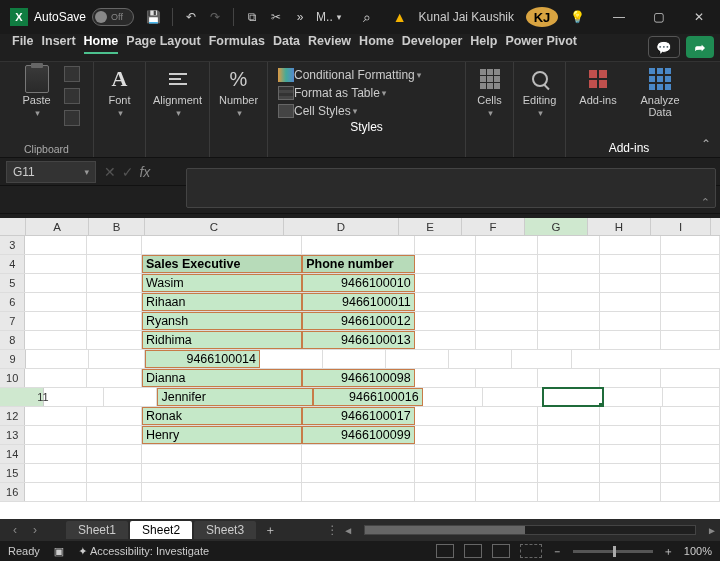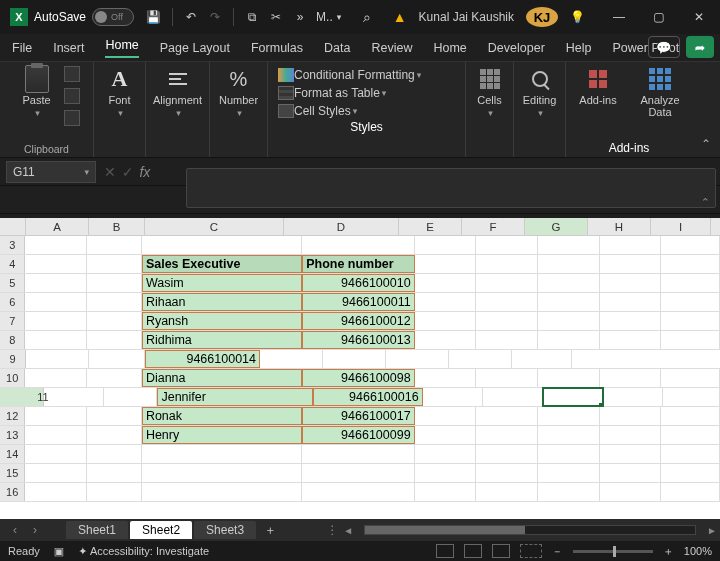--- a/index.html
+++ b/index.html
@@ -37,21 +37,21 @@
   .qat .sep{width:1px;height:18px;background:#444;margin:0 2px;}
   .icon-gen { width:16px;height:16px;display:flex;align-items:center;justify-content:center;color:#ccc;font-size:12px;}
   .title-center{flex:1;display:flex;justify-content:space-between;align-items:center;padding:0 8px;}
   .mdd{color:#ccc;font-size:12px;display:flex;align-items:center;gap:4px;}
   .title-right{display:flex;align-items:center;gap:12px;}
   .warn-tri{color:#f5b300;font-size:14px;}
   .user-badge{width:32px;height:20px;border-radius:50%;background:#d9a441;color:#000;display:flex;align-items:center;justify-content:center;font-size:13px;font-weight:bold;}
   .winbtns{display:flex;gap:6px;margin-left:8px;}
   .winbtns div{width:34px;height:28px;display:flex;align-items:center;justify-content:center;color:#ccc;font-size:12px;}
   
-  .ribbon-tabs{height:28px;background:#1f1f1f;display:flex;align-items:center;padding-left:12px;gap:21px;font-size:12.5px;border-bottom:1px solid #333;position:relative;}
+  .ribbon-tabs{height:28px;background:#1f1f1f;display:flex;align-items:flex-start;padding-left:12px;gap:8px;font-size:12.5px;border-bottom:1px solid #333;position:relative;font-weight:bold;}
   .ribbon-tabs .tab{color:#ccc;cursor:pointer;}
   .ribbon-tabs .tab.active{color:#fff;border-bottom:2px solid #4cc18e;padding-bottom:4px;}
   .ribbon-tabs .right-btns{position:absolute;right:6px;top:2px;display:flex;gap:6px;}
   .comments-btn{width:32px;height:22px;border:1px solid #555;border-radius:4px;display:flex;align-items:center;justify-content:center;color:#ccc;}
   .share-btn{width:28px;height:22px;background:#1f8b53;border-radius:4px;display:flex;align-items:center;justify-content:center;color:#fff;}
   
   .ribbon-body{height:96px;background:#252525;display:flex;border-bottom:1px solid #111;}
   .rgroup{display:flex;flex-direction:column;align-items:center;justify-content:space-between;border-right:1px solid #3a3a3a;padding:4px 8px 2px;}
   .rgroup .glabel{font-size:10.5px;color:#aaa;margin-top:2px;}
   .big-btn{display:flex;flex-direction:column;align-items:center;gap:2px;color:#ccc;font-size:11px;width:46px;}

